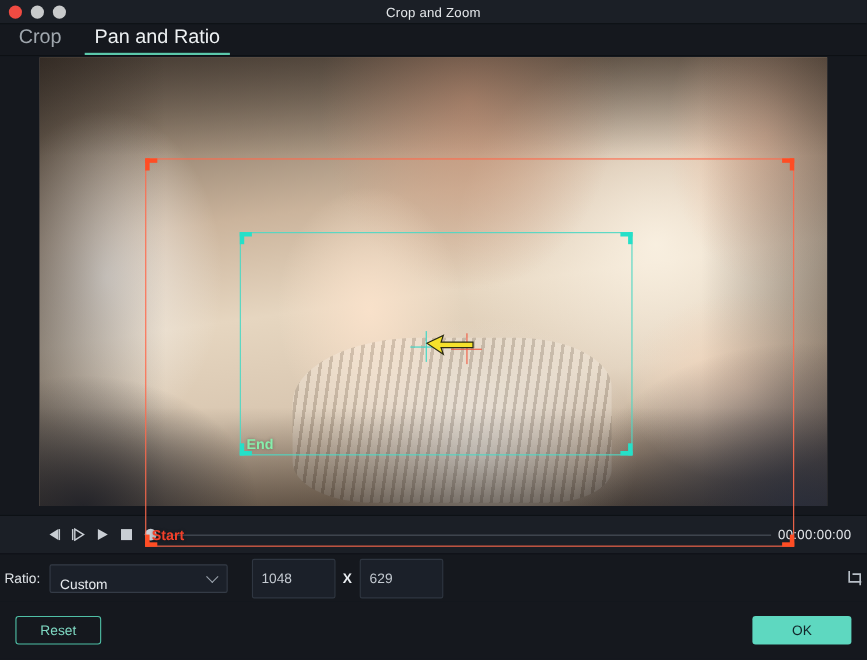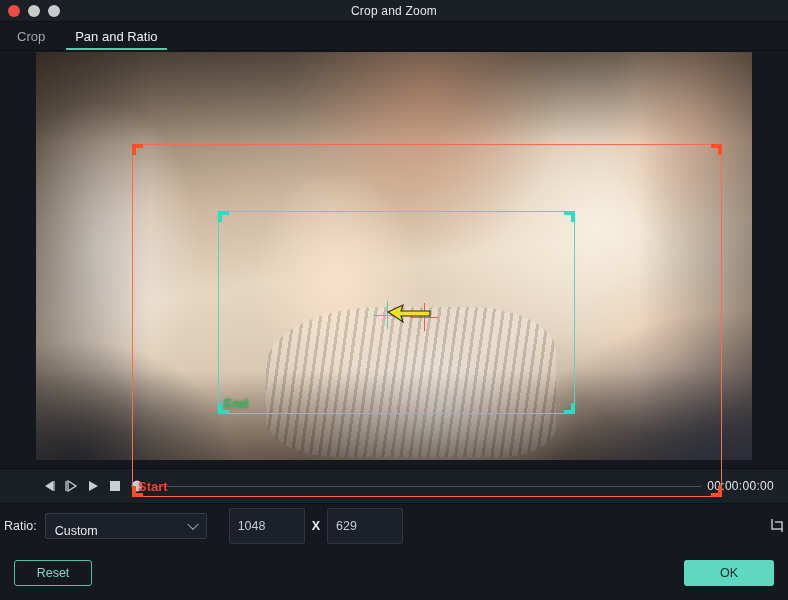--- a/index.html
+++ b/index.html
@@ -35,21 +35,21 @@
     height: 29px;
     background: #15181e;
     display: flex;
     align-items: flex-end;
     padding-left: 2px;
     border-bottom: 1px solid #0d1014;
   }
   .tab {
     position: relative;
     padding: 3px 15px 6px;
-    font-size: 13px;
+    font-size: 18px;
     color: #9fa6ad;
     cursor: default;
   }
   .tab.active { color: #eef1f3; }
   .tab.active::after {
     content: ""; position: absolute;
     left: 6px; right: 6px; bottom: 0; height: 2px;
     background: #5bc8ab;
   }
 
@@ -127,21 +127,21 @@
   .rect.start .handle { border-color: #ff4d24; }
   .rect.end .handle   { border-color: #25e0c8; }
 
   .rect-label {
     position: absolute;
     font-size: 13px;
     font-weight: 700;
     text-shadow: 0 0 3px rgba(0,0,0,.35);
   }
   .rect.start .rect-label { left: 5px; bottom: 2px; color: #f2402a; }
-  .rect.end   .rect-label { left: 5px; bottom: 2px; color: #22c55e; }
+  .rect.end   .rect-label { left: 5px; bottom: 2px; color: #86efac; }
 
   
   .cross { position: absolute; width: 28px; height: 28px; }
   .cross::before, .cross::after {
     content: ""; position: absolute; background: currentColor;
   }
   .cross::before { left: 0; right: 0; top: 50%; height: 1px; }
   .cross::after  { top: 0; bottom: 0; left: 50%; width: 1px; }
   .cross.teal { color: #35d6c6; left: 373px; top: 250px; }
   .cross.red  { color: #ef5a43; left: 410px; top: 252px; }

